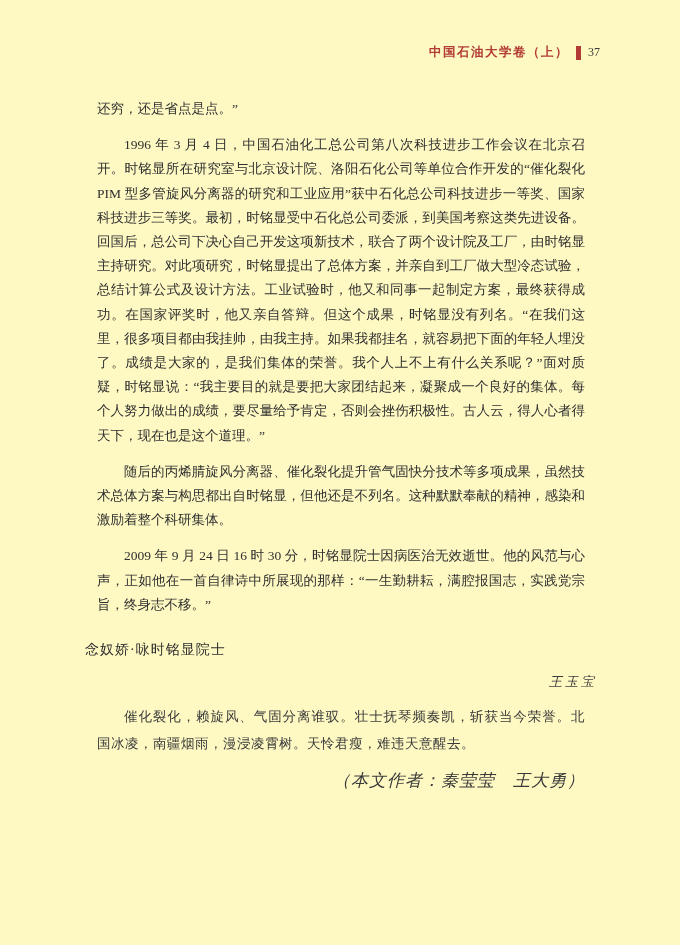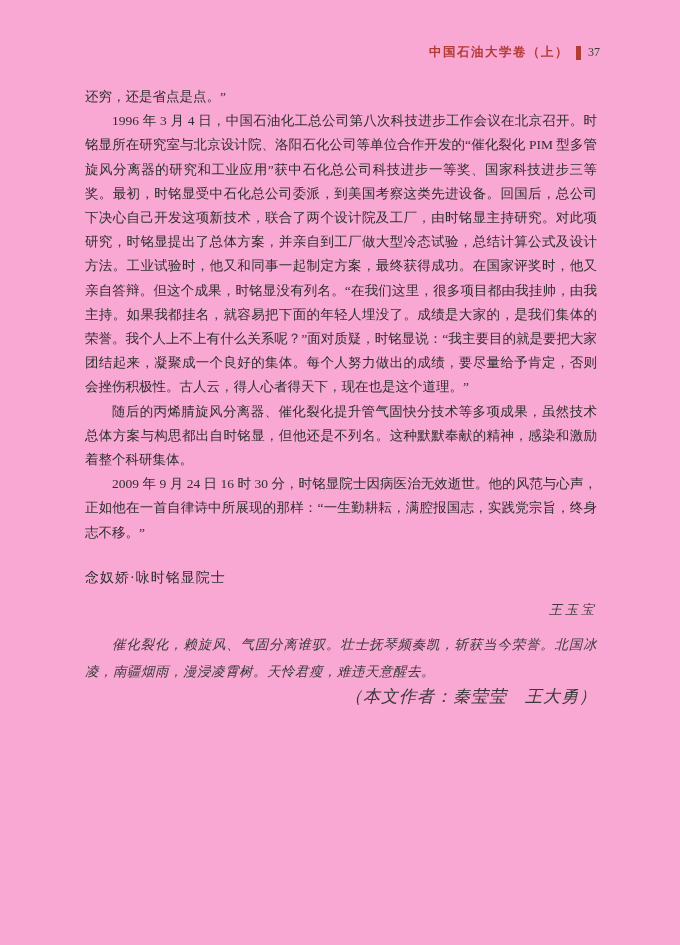--- a/index.html
+++ b/index.html
@@ -1,19 +1,19 @@
 <!DOCTYPE html>
 <html><head>
 <meta charset="utf-8">
 <style>
   html, body { margin: 0; padding: 0; background: #e8e8e8; }
   .page {
     width: 680px;
     height: 945px;
-    background: #f9a8d4;
+    background: #fef9c3;
     position: relative;
     margin: 0 auto;
     font-family: "Liberation Serif", "DejaVu Serif", serif;
     overflow: hidden;
   }
   .page-header {
     position: absolute;
     top: 44px;
     right: 80px;
     display: flex;
@@ -40,21 +40,21 @@
     position: absolute;
     left: 85px;
     top: 85px;
     width: 512px;
     color: #2f2f2f;
     font-size: 13.5px;
     line-height: 24.2px;
     text-align: justify;
     text-justify: inter-ideograph;
   }
-  .content p { margin: 0; }
+  .content p { margin: 12px; }
   .indent { text-indent: 2em; }
   .no-indent { text-indent: 0; }
   .poem-title {
     margin: 20px 0 0 0;
     text-align: left;
     font-size: 14px;
     font-weight: normal;
     text-indent: 0;
     line-height: 26px;
     letter-spacing: 1px;
@@ -63,21 +63,20 @@
   .poem-author {
     text-align: right;
     font-style: italic;
     font-size: 13px;
     margin-top: 7px;
     line-height: 24px;
     letter-spacing: 3px;
     color: #3a3a3a;
   }
   .poem-line {
-    font-style: italic;
     line-height: 27px;
     letter-spacing: 0.5px;
     color: #3a3a3a;
   }
   .poem-line.first { margin-top: 9px; }
   .poem-line + .poem-line { margin-top: 2px; }
   .byline {
     text-align: right;
     font-style: italic;
     margin-top: 17px;

